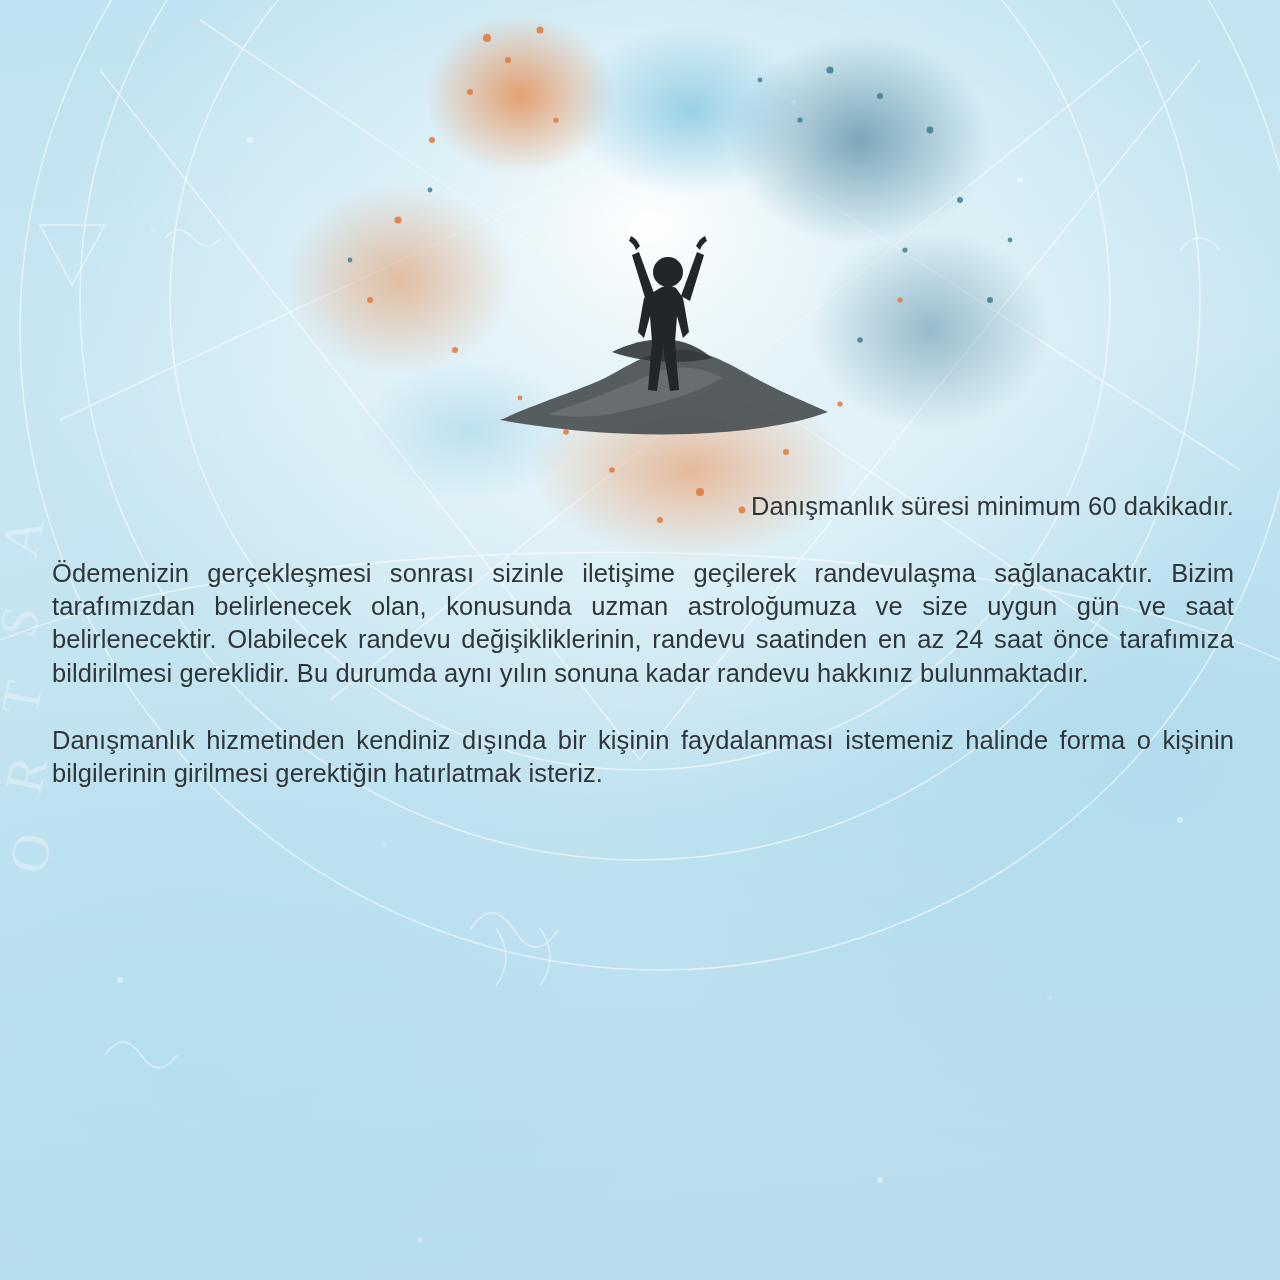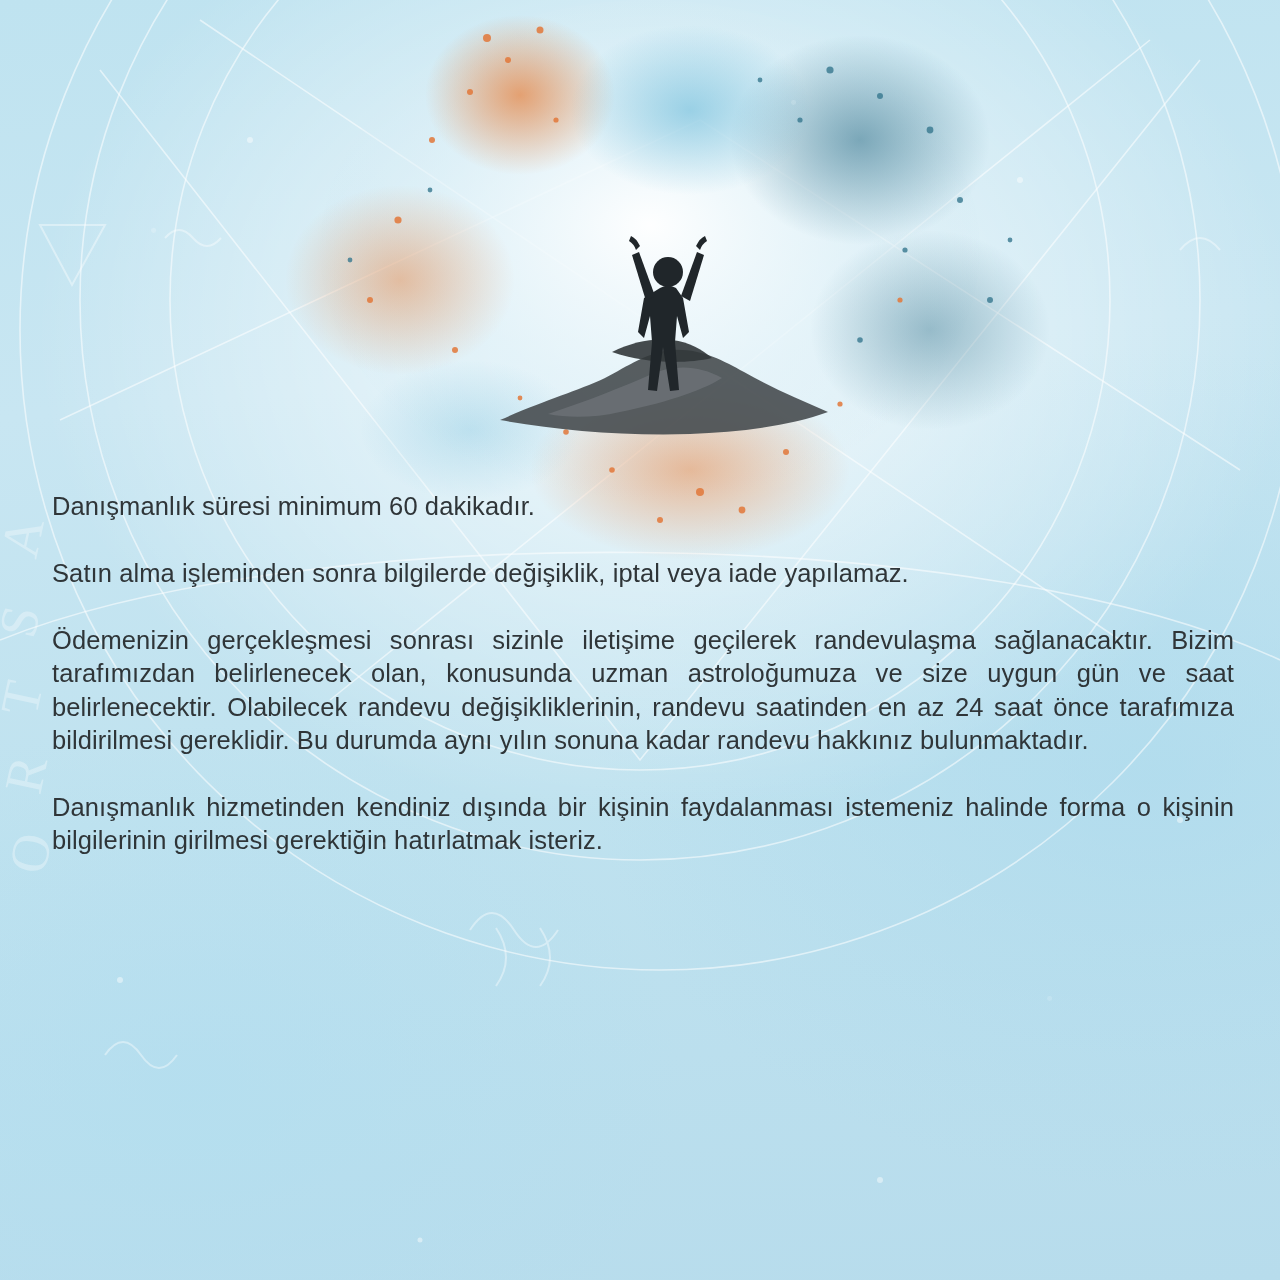--- a/index.html
+++ b/index.html
@@ -66,21 +66,21 @@
   .para {
     font-size: 25.5px;
     line-height: 1.30;
     text-align: justify;
     text-justify: inter-word;
     margin: 0 0 34px 0;
     color: #2f3538;
     letter-spacing: 0.1px;
   }
   .para:last-child { margin-bottom: 6px; }
-  .para.short { text-align: left; }
+  .para.short { text-align: right; }
 </style>
 </head>
 <body>
 
 <div class="page">
 
   <svg class="bg-lines" viewBox="0 0 1280 1280">
     <g fill="none" stroke="#ffffff" stroke-opacity="0.55" stroke-width="1.6">
       <circle cx="640" cy="300" r="560"></circle>
       <circle cx="640" cy="300" r="470"></circle>
@@ -190,18 +190,17 @@
       <path d="M660 288 q8 -5 16 0 l7 10 l6 34 l-6 6 l-6 -22 l-2 26 l4 48 l-9 1 l-7 -44 l-6 44 l-9 -1 l4 -48 l-2 -26 l-6 22 l-6 -6 l6 -34 Z"></path>
       <path d="M681 296 l16 -44 l7 3 l-14 46 Z"></path>
       <path d="M655 296 l-16 -44 l-7 3 l14 46 Z"></path>
       <path d="M696 246 q4 -8 9 -10 l2 5 q-5 3 -7 9 Z"></path>
       <path d="M640 246 q-4 -8 -9 -10 l-2 5 q5 3 7 9 Z"></path>
     </g>
   </svg>
 
   <div class="content">
     <p class="para short">Danışmanlık süresi minimum 60 dakikadır.</p>
-    <p class="para short">Satın alma işleminden sonra bilgilerde değişiklik, iptal veya iade yapılamaz.</p>
     <p class="para">Ödemenizin gerçekleşmesi sonrası sizinle iletişime geçilerek randevulaşma sağlanacaktır. Bizim tarafımızdan belirlenecek olan, konusunda uzman astroloğumuza ve size uygun gün ve saat belirlenecektir. Olabilecek randevu değişikliklerinin, randevu saatinden en az 24 saat önce tarafımıza bildirilmesi gereklidir. Bu durumda aynı yılın sonuna kadar randevu hakkınız bulunmaktadır.</p>
     <p class="para">Danışmanlık hizmetinden kendiniz dışında bir kişinin faydalanması istemeniz halinde forma o kişinin bilgilerinin girilmesi gerektiğin hatırlatmak isteriz.</p>
   </div>
 
 </div>
 
 </body></html>

